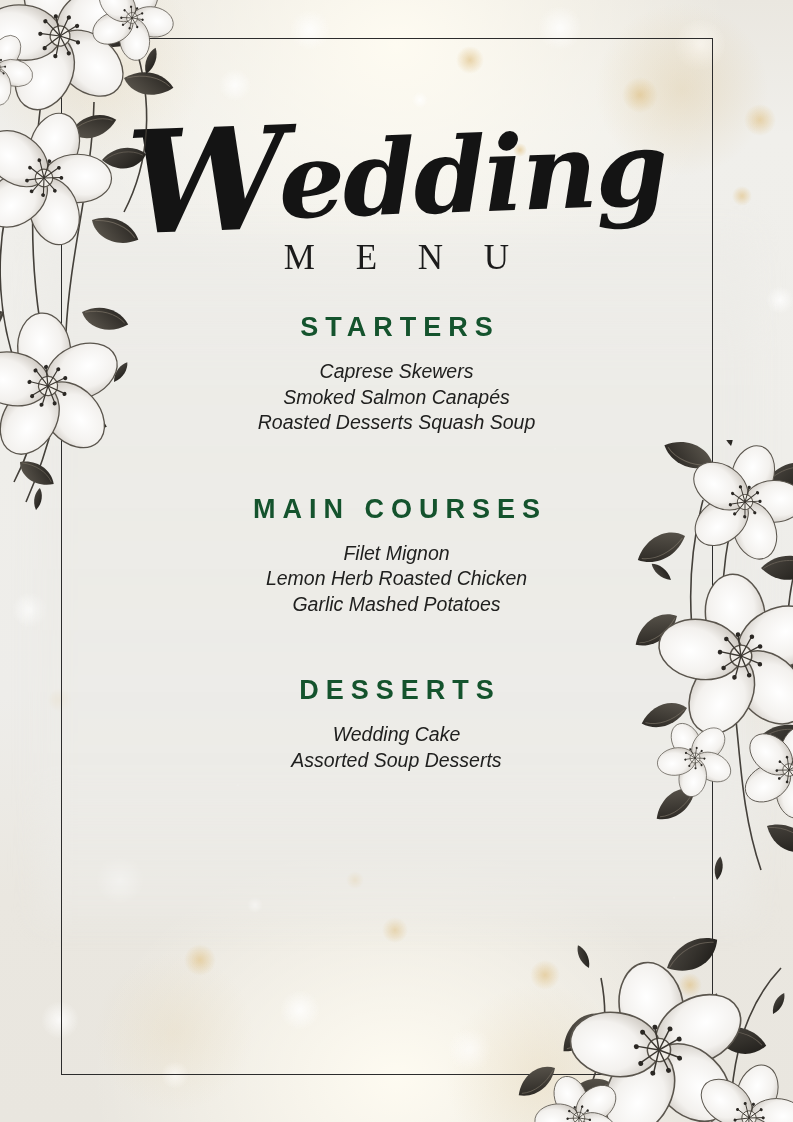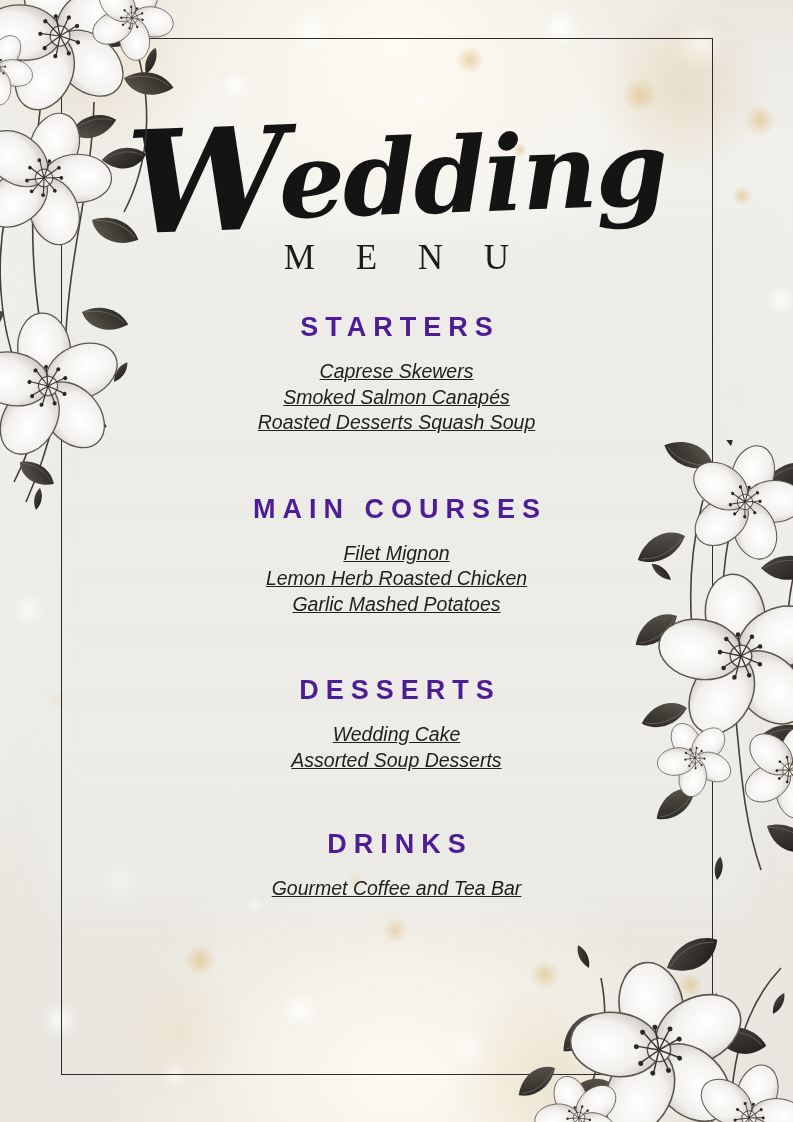--- a/index.html
+++ b/index.html
@@ -103,31 +103,30 @@
     top: 312px;
     text-align: center;
   }
   .section { margin-bottom: 46px; }
   .section:last-child { margin-bottom: 0; }
   .section-title {
     font-family: "Liberation Sans", sans-serif;
     font-weight: 700;
     font-size: 27px;
     letter-spacing: 7px;
-    color: #4c1d95;
+    color: #14532d;
     text-indent: 7px;
     margin-bottom: 16px;
   }
   .item {
     font-family: "Liberation Sans", sans-serif;
     font-style: italic;
     font-size: 19.5px;
     line-height: 25.5px;
     color: #20201f;
-    text-decoration: underline;
   }
 
   .sp-starters { margin-bottom: 58px; }
   .sp-mains { margin-bottom: 58px; }
   .sp-desserts { margin-bottom: 56px; }
 
   
   .floral {
     position: absolute;
     pointer-events: none;
@@ -221,24 +220,20 @@
       <div class="item">Lemon Herb Roasted Chicken</div>
       <div class="item">Garlic Mashed Potatoes</div>
     </div>
 
     <div class="section sp-desserts">
       <div class="section-title">DESSERTS</div>
       <div class="item">Wedding Cake</div>
       <div class="item">Assorted Soup Desserts</div>
     </div>
 
-    <div class="section">
-      <div class="section-title">DRINKS</div>
-      <div class="item">Gourmet Coffee and Tea Bar</div>
-    </div>
 
   </div>
 
   <svg class="floral floral-tl" viewBox="0 0 290 560" aria-hidden="true">
     <defs>
       <radialGradient id="petalG" cx="45%" cy="38%" r="62%">
         <stop offset="0%" stop-color="#ffffff"></stop>
         <stop offset="62%" stop-color="#f3f1ee"></stop>
         <stop offset="100%" stop-color="#cfcac3"></stop>
       </radialGradient>

